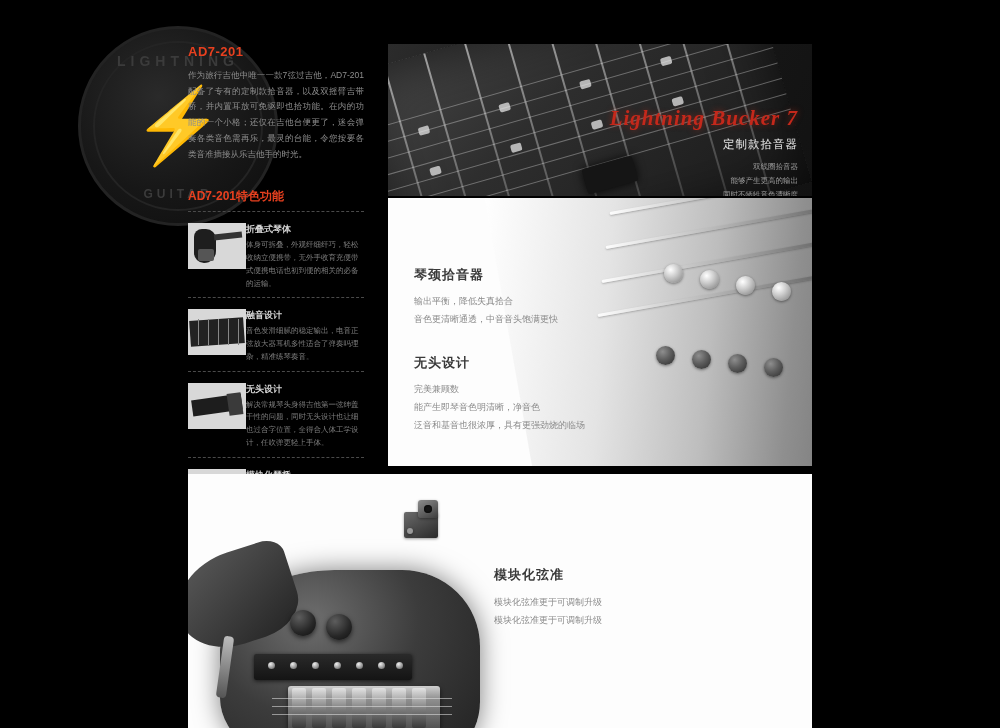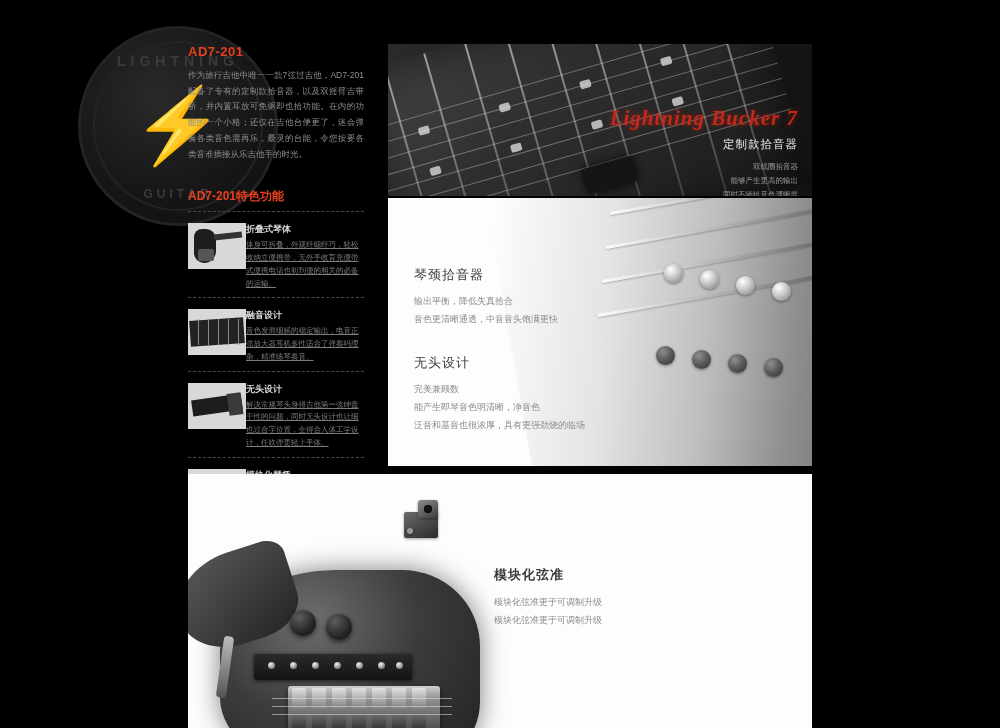--- a/index.html
+++ b/index.html
@@ -107,21 +107,20 @@
   .feat-text .ft-title {
     color: #d6d6d6;
     font-size: 9px;
     font-weight: bold;
     margin-bottom: 3px;
   }
   .feat-text .ft-body {
     color: #7d7d7d;
     font-size: 7.5px;
     line-height: 1.7;
-    text-decoration: underline;
   }
 
   
   .hero {
     position: absolute;
     left: 388px; top: 44px;
     width: 424px; height: 152px;
     background: linear-gradient(115deg,#2b2b2b 0%,#1a1a1a 45%,#121212 100%);
     overflow: hidden;
   }
@@ -217,21 +216,21 @@
   }
   .mid-text {
     position: absolute;
     left: 26px; top: 68px;
     width: 250px;
   }
   .mid-block { margin-bottom: 26px; }
   .mid-block h3 {
     color: #3a3a3a;
     font-size: 13px;
-    font-weight: normal;
+    font-weight: bold;
     letter-spacing: 1px;
     margin-bottom: 8px;
   }
   .mid-block p {
     color: #8b8b8b;
     font-size: 9px;
     line-height: 2;
   }
 
   

